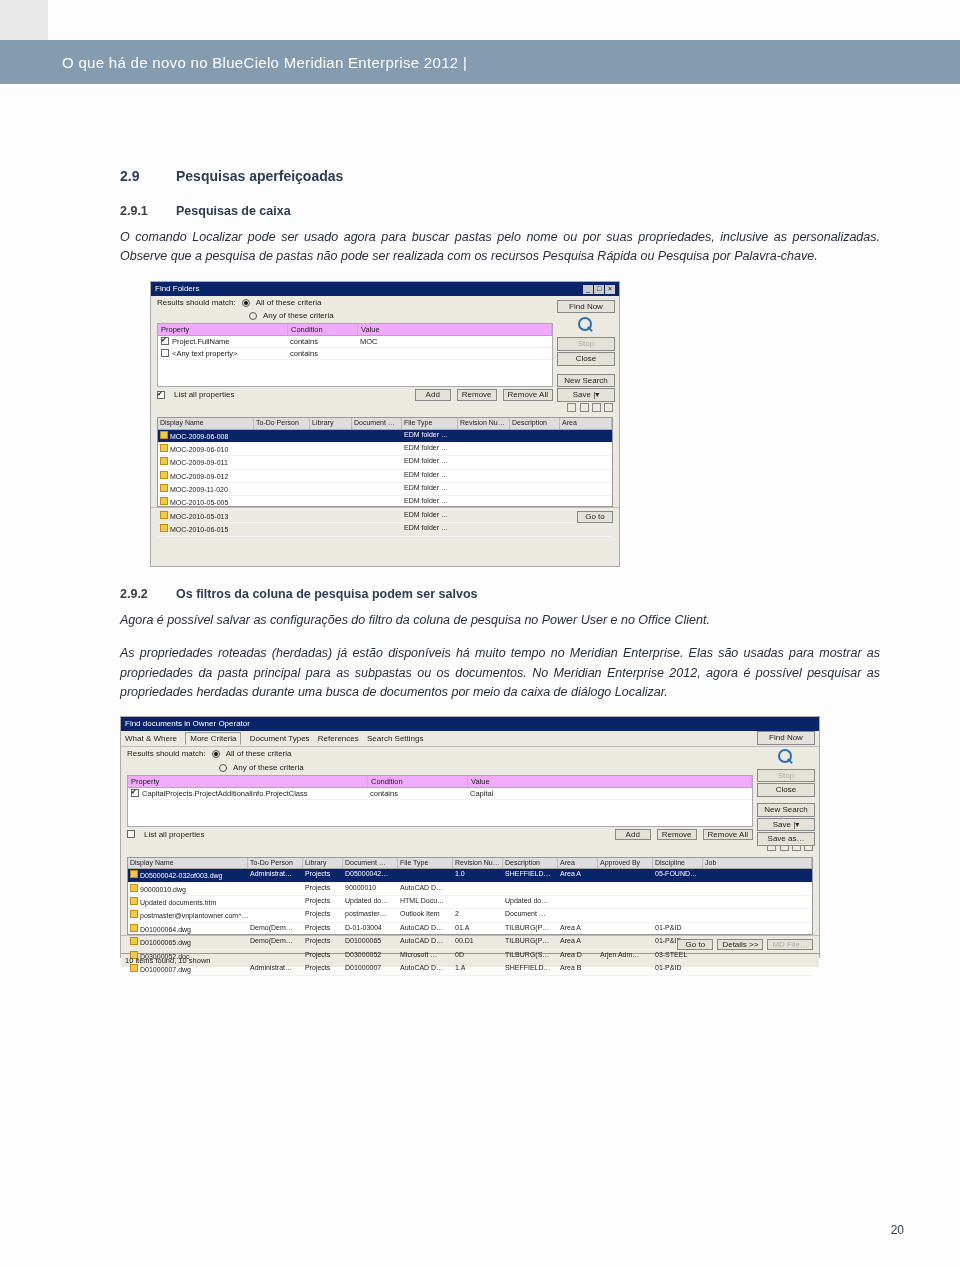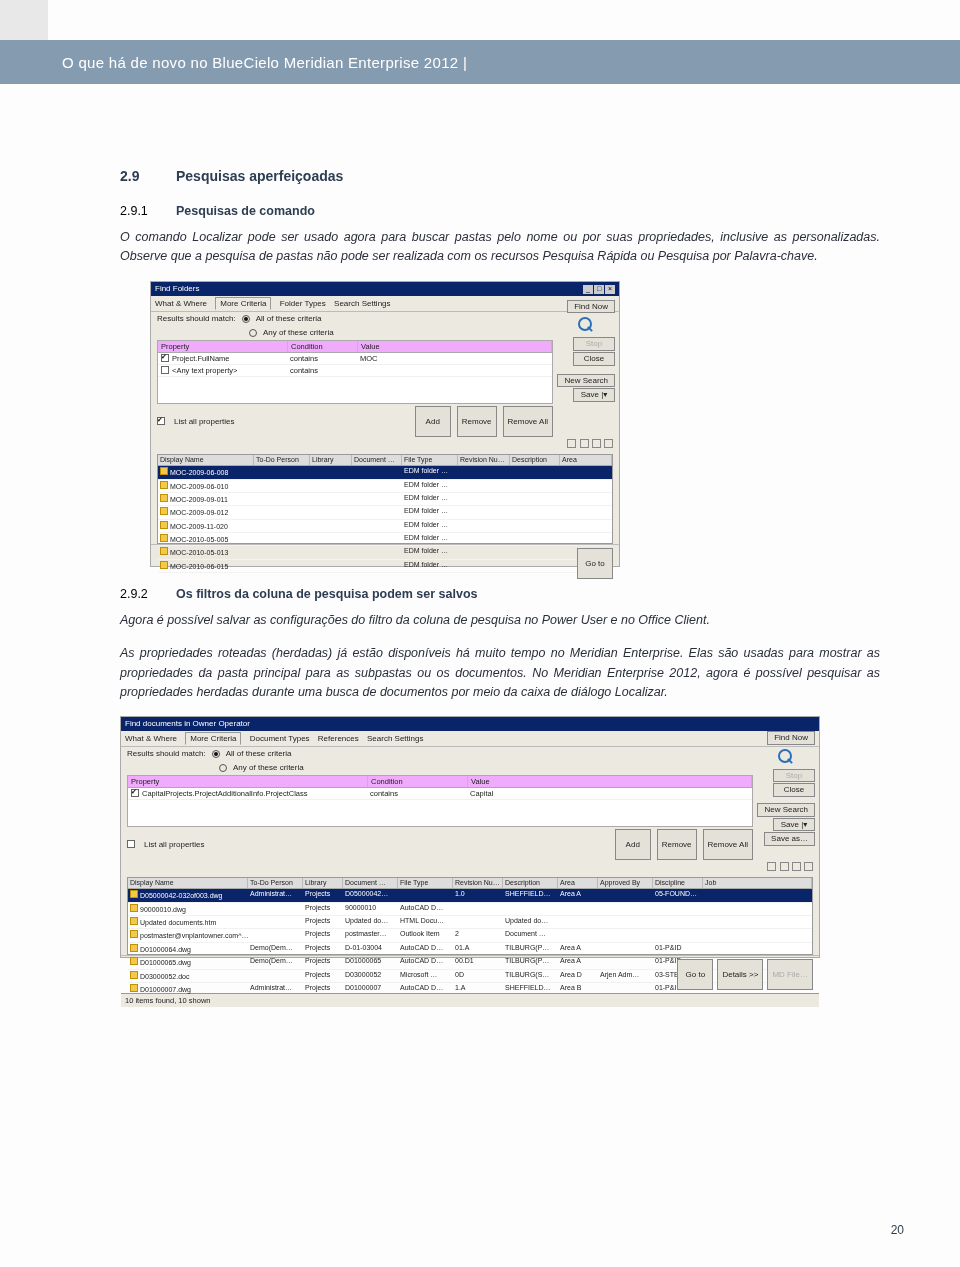--- a/index.html
+++ b/index.html
@@ -33,21 +33,21 @@
   }
   .content {
     position: absolute;
     left: 120px; top: 150px;
     width: 760px;
   }
   .h-row { display: flex; margin-bottom: 12px; margin-top: 18px; }
   .h-num { width: 56px; font-weight: bold; font-size: 14px; color: #2d3d52; }
   .h-txt { font-weight: bold; font-size: 14px; color: #2d3d52; }
   .sub-row { display: flex; margin-top: 20px; margin-bottom: 10px; }
-  .sub-num { width: 56px; font-weight: normal; font-size: 12.5px; color: #000000; }
+  .sub-num { width: 56px; font-weight: bold; font-size: 12.5px; color: #404040; }
   .sub-txt { font-weight: bold; font-size: 12.5px; color: #2d3d52; }
   .para {
     font-size: 12.5px;
     color: #2a2f3a;
     line-height: 1.55;
     margin-bottom: 14px;
     text-align: justify;
     font-style: italic;
   }
   .page-num {
@@ -81,24 +81,24 @@
   .tabbar{ padding:3px 4px; border-bottom:1px solid #bbb; }
   .tabbar span{ margin-right:6px; }
   .tabbar .active{ border:1px solid #999; border-bottom:1px solid #ece9e0; padding:1px 4px; background:#ece9e0;}
   .row-opt{ padding:2px 6px; display:flex; align-items:center; gap:6px; }
   .radio{ width:8px; height:8px; border-radius:50%; border:1px solid #555; display:inline-block;}
   .radio.on::after{content:""; display:block; width:4px; height:4px; background:#111; border-radius:50%; margin:1px auto;}
   .btn{
     display:inline-block; border:1px solid #888; background:#e4e2d8;
     padding:1px 6px; text-align:center; min-width:42px;
   }
-  .btn-sm{ min-width:36px; padding:10px 4px;}
+  .btn-sm{ min-width:36px; padding:0 4px;}
   .right-col{
     position:absolute; right:4px; width:58px;
-    display:flex; flex-direction:column; gap:1px;align-items:flex-end;
+    display:flex; flex-direction:column; gap:1px;
   }
   .shot-inner{ position:relative; height:100%; }
   .criteria-head{display:flex; background:#f0abfc; font-size:7.5px; margin:0 6px; border:1px solid #aaa; border-bottom:none;}
   .criteria-head .c{border-right:1px solid #bbb; padding:1px 3px;}
   .crit-area{background:#fff; border:1px solid #aaa; margin:0 6px; height:52px;}
   .crit-row{display:flex; font-size:7.5px; padding:1px 3px; border-bottom:1px solid #f0f0f0;}
   .chk{width:8px; height:8px; border:1px solid #666; display:inline-block; margin-right:3px; background:#fff;}
   .chk.on{background:linear-gradient(#fff,#fff); position:relative;}
   .chk.on::after{content:"✔"; font-size:7px; position:absolute; left:-1px; top:-2px;}
   .footer-bar{ display:flex; justify-content:flex-end; gap:4px; padding:3px 6px; border-top:1px solid #bbb;}
@@ -130,35 +130,29 @@
 
 <div class="content">
 
   <div class="h-row">
     <div class="h-num">2.9</div>
     <div class="h-txt">Pesquisas aperfeiçoadas</div>
   </div>
 
   <div class="sub-row">
     <div class="sub-num">2.9.1</div>
-    <div class="sub-txt">Pesquisas de comando</div>
+    <div class="sub-txt">Pesquisas de caixa</div>
   </div>
   <p class="para">O comando Localizar pode ser usado agora para buscar pastas pelo nome ou por suas propriedades, inclusive as personalizadas. Observe que a pesquisa de pastas não pode ser realizada com os recursos Pesquisa Rápida ou Pesquisa por Palavra-chave.</p>
 
   <div class="shot shot1">
     <div class="shot-inner">
       <div class="titlebar">
         <span>Find Folders</span>
         <span class="winbtns"><span>_</span><span>□</span><span>×</span></span>
-      </div>
-      <div class="tabbar">
-        <span>What &amp; Where</span>
-        <span class="active">More Criteria</span>
-        <span>Folder Types</span>
-        <span>Search Settings</span>
       </div>
       <div class="right-col" style="top:18px;">
         <span class="btn">Find Now</span>
         <span class="magglass"></span>
         <span class="btn" style="color:#aaa">Stop</span>
         <span class="btn">Close</span>
         <span style="height:6px"></span>
         <span class="btn">New Search</span>
         <span class="btn">Save  |▾</span>
       </div>

